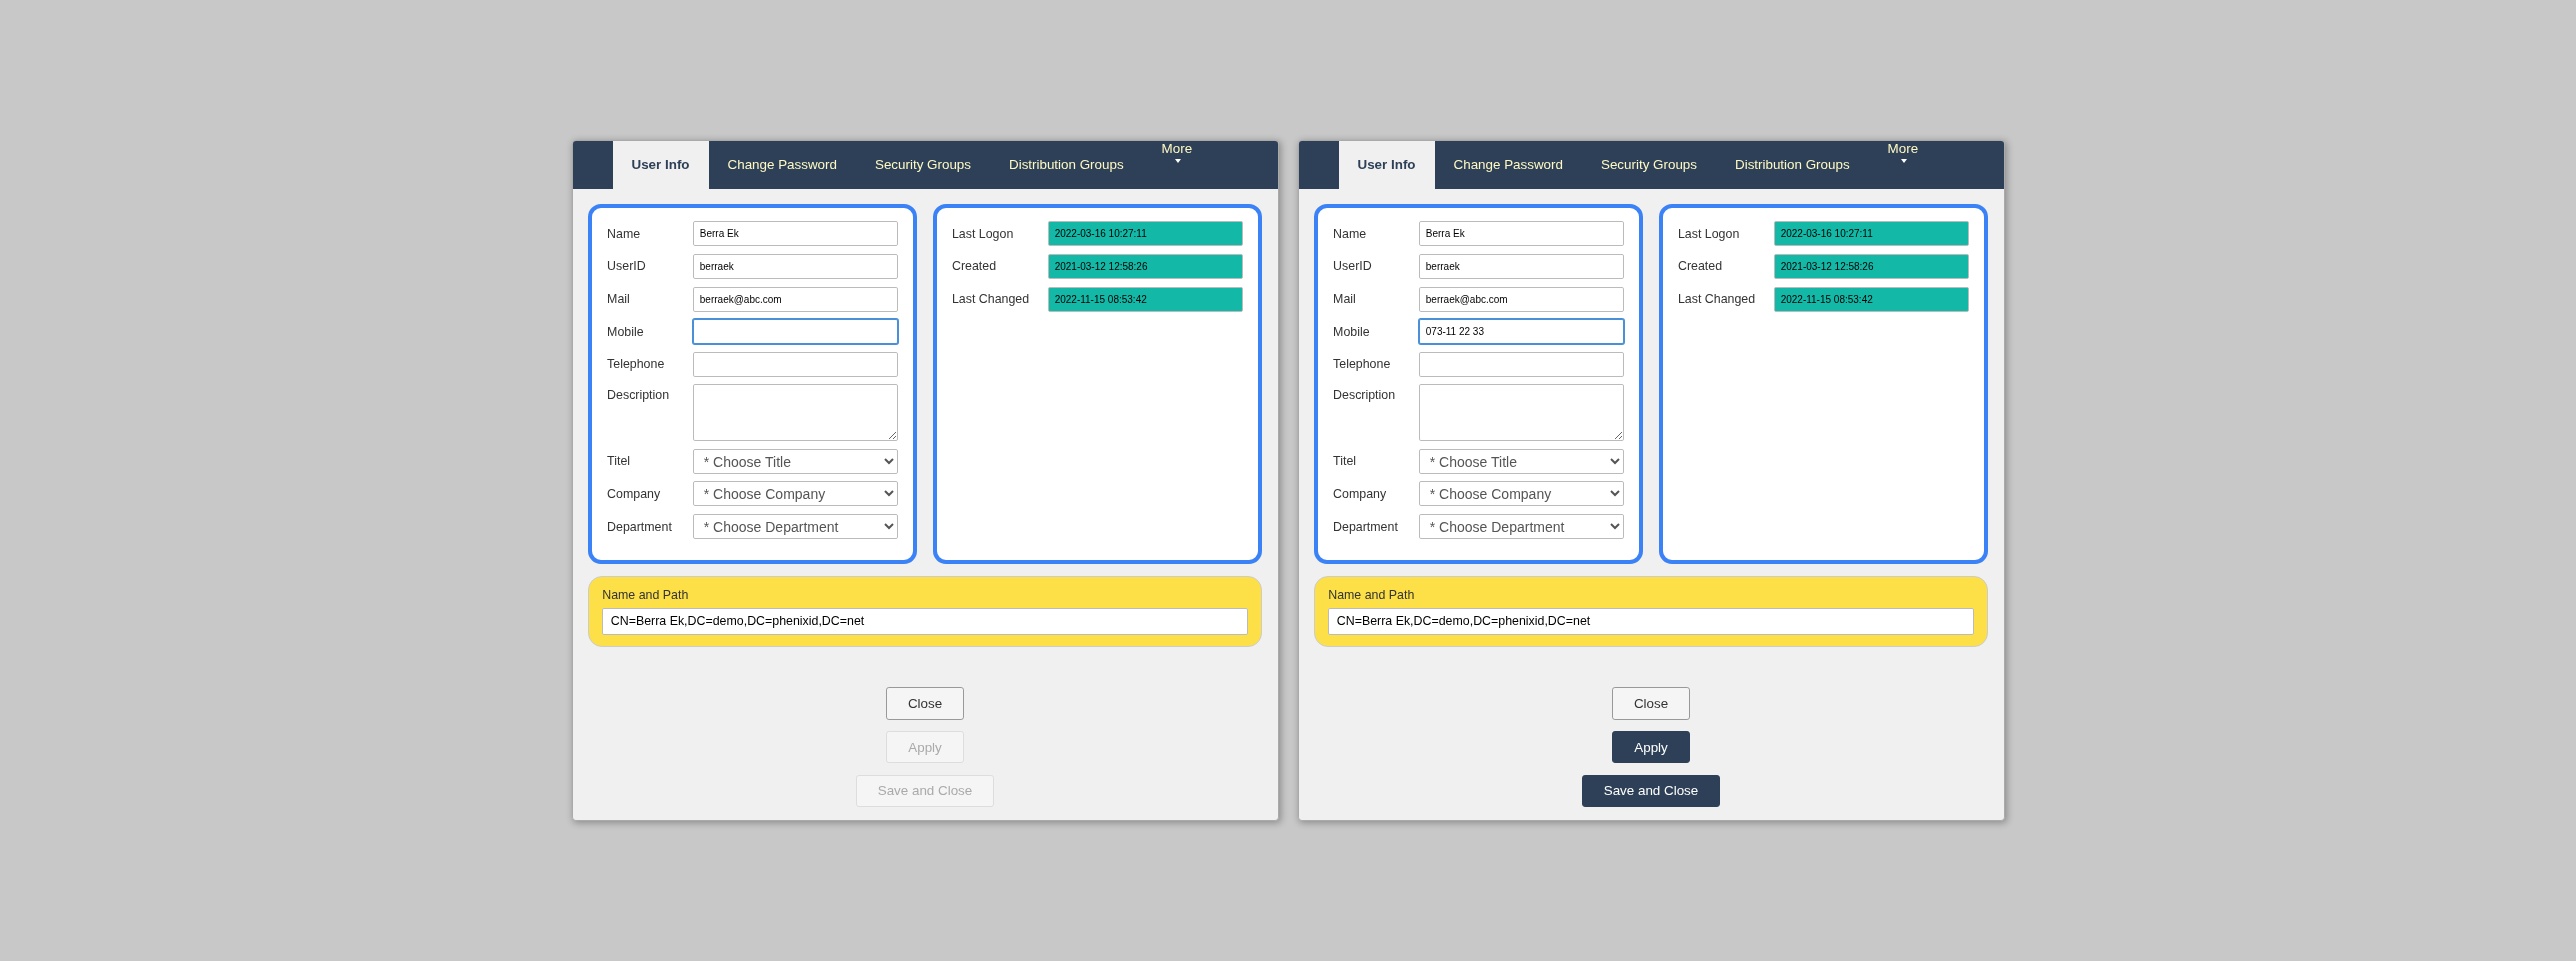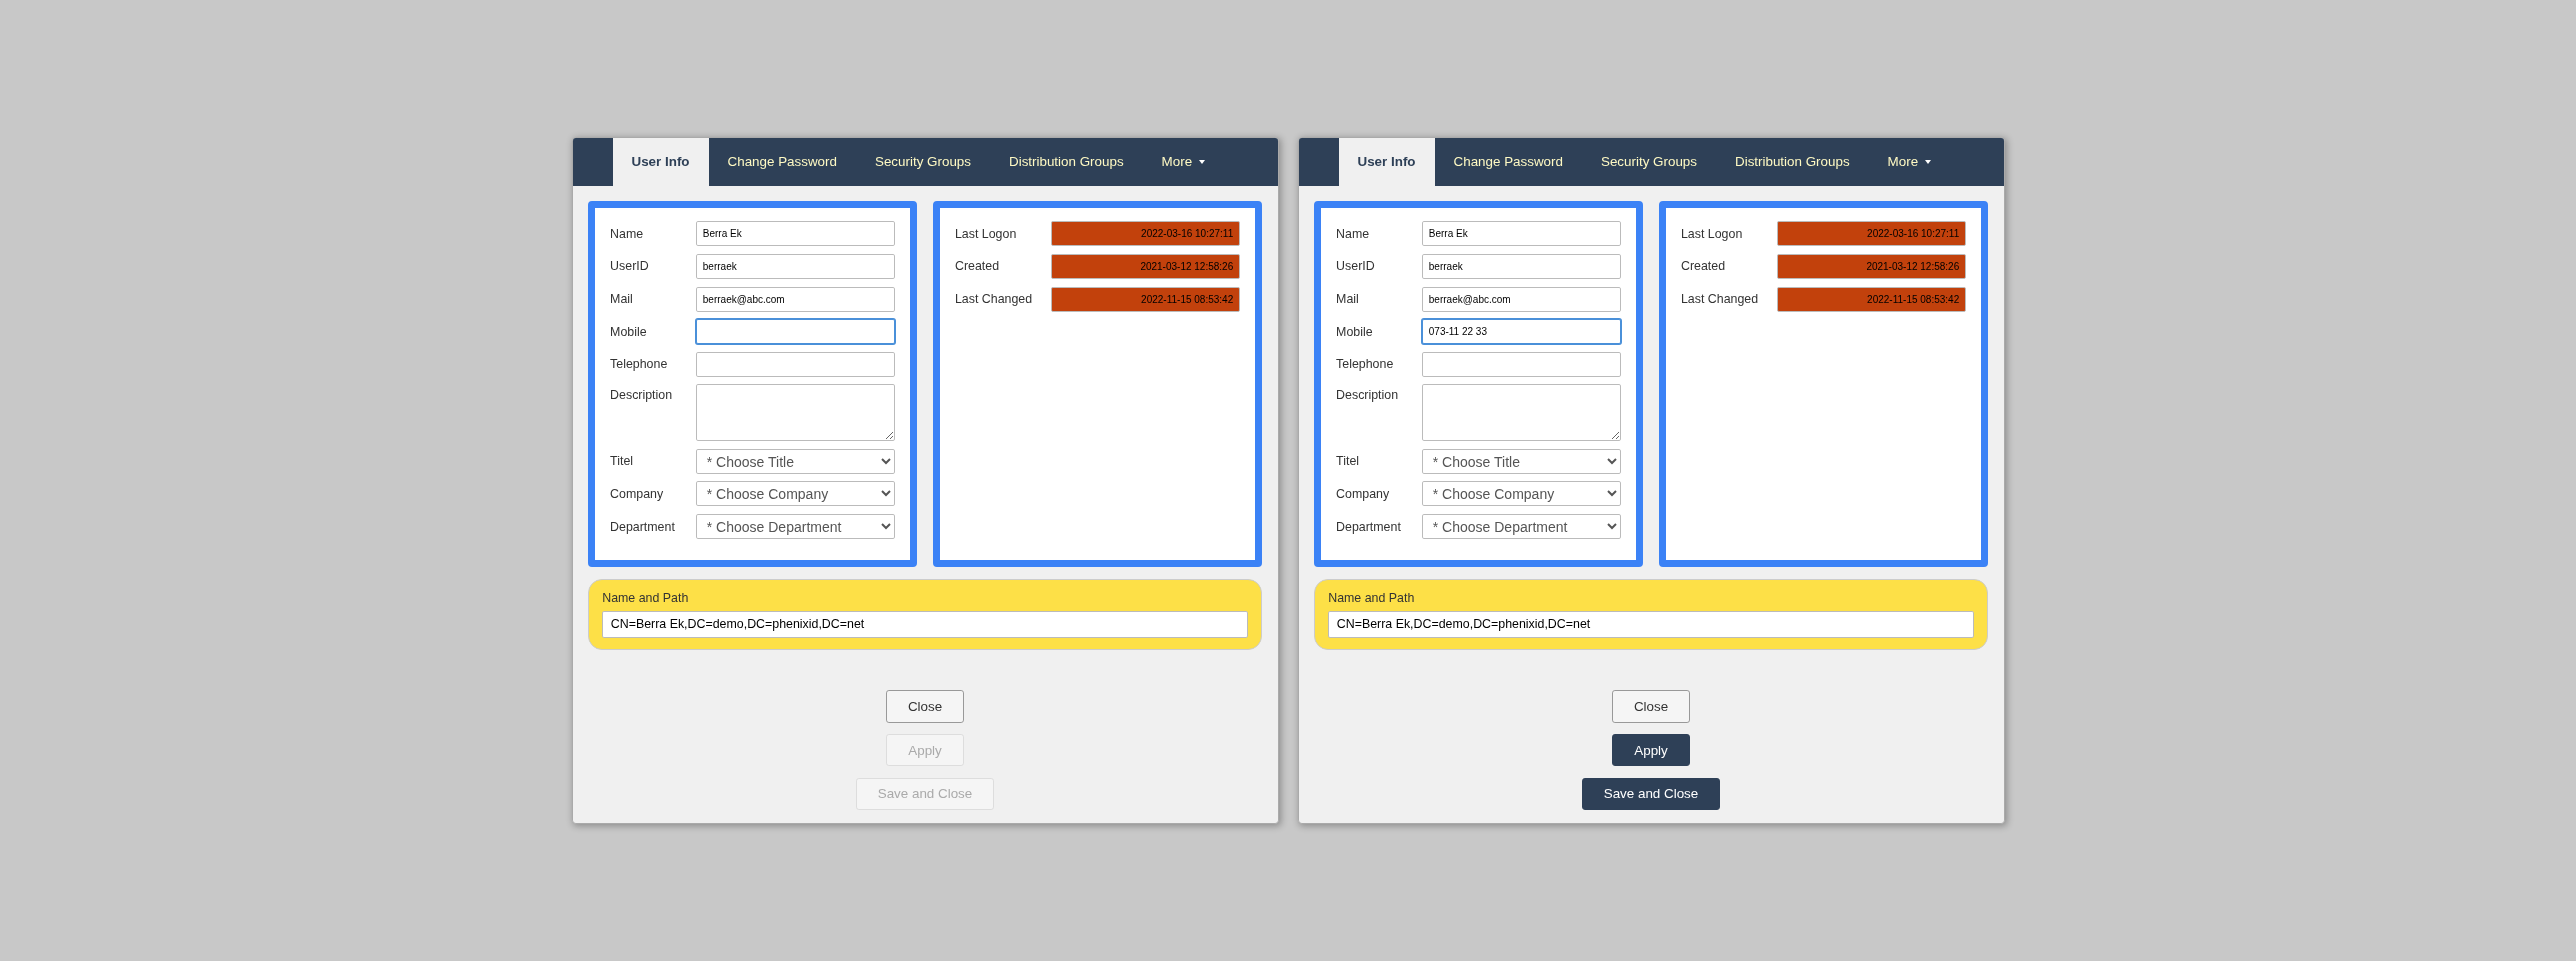--- a/index.html
+++ b/index.html
@@ -47,20 +47,21 @@
     .tab-item.active {
       background: #f0f0f0;
       color: #2e4057;
       font-weight: bold;
     }
 
     .tab-more {
       display: flex;
       align-items: center;
       gap: 3.8px;
+      flex-direction: column;
     }
 
     .chevron-down {
       display: inline-block;
       width: 0;
       height: 0;
       border-left: 3.8px solid transparent;
       border-right: 3.8px solid transparent;
       border-top: 4.8px solid #fff;
       margin-left: 2.9px;
@@ -73,22 +74,22 @@
 
     
     .form-row {
       display: flex;
       gap: 15.3px;
       margin-bottom: 11.5px;
     }
 
     .form-panel {
       background: #fff;
-      border: 7px solid #3b82f6;
-      border-radius: 4px;
+      border: 4px solid #3b82f6;
+      border-radius: 13px;
       padding: 13.4px 15.3px;
       flex: 1;
     }
 
     .field-row {
       display: flex;
       align-items: center;
       margin-bottom: 7.6px;
     }
 
@@ -103,22 +104,21 @@
       flex: 1;
       border: 1px solid #bbb;
       border-radius: 1.9px;
       padding: 2.9px 5.7px;
       font-size: 10px;
       background: #fff;
       height: 25px;
     }
 
     .field-input:read-only {
-      background: #c2410c;
-      text-align: right;
+      background: #14b8a6;
     }
 
     .field-input.active-focus {
       border-color: #4a90d9;
       outline: none;
       box-shadow: 0 0 0 1px #4a90d9;
     }
 
     .field-textarea {
       flex: 1;

